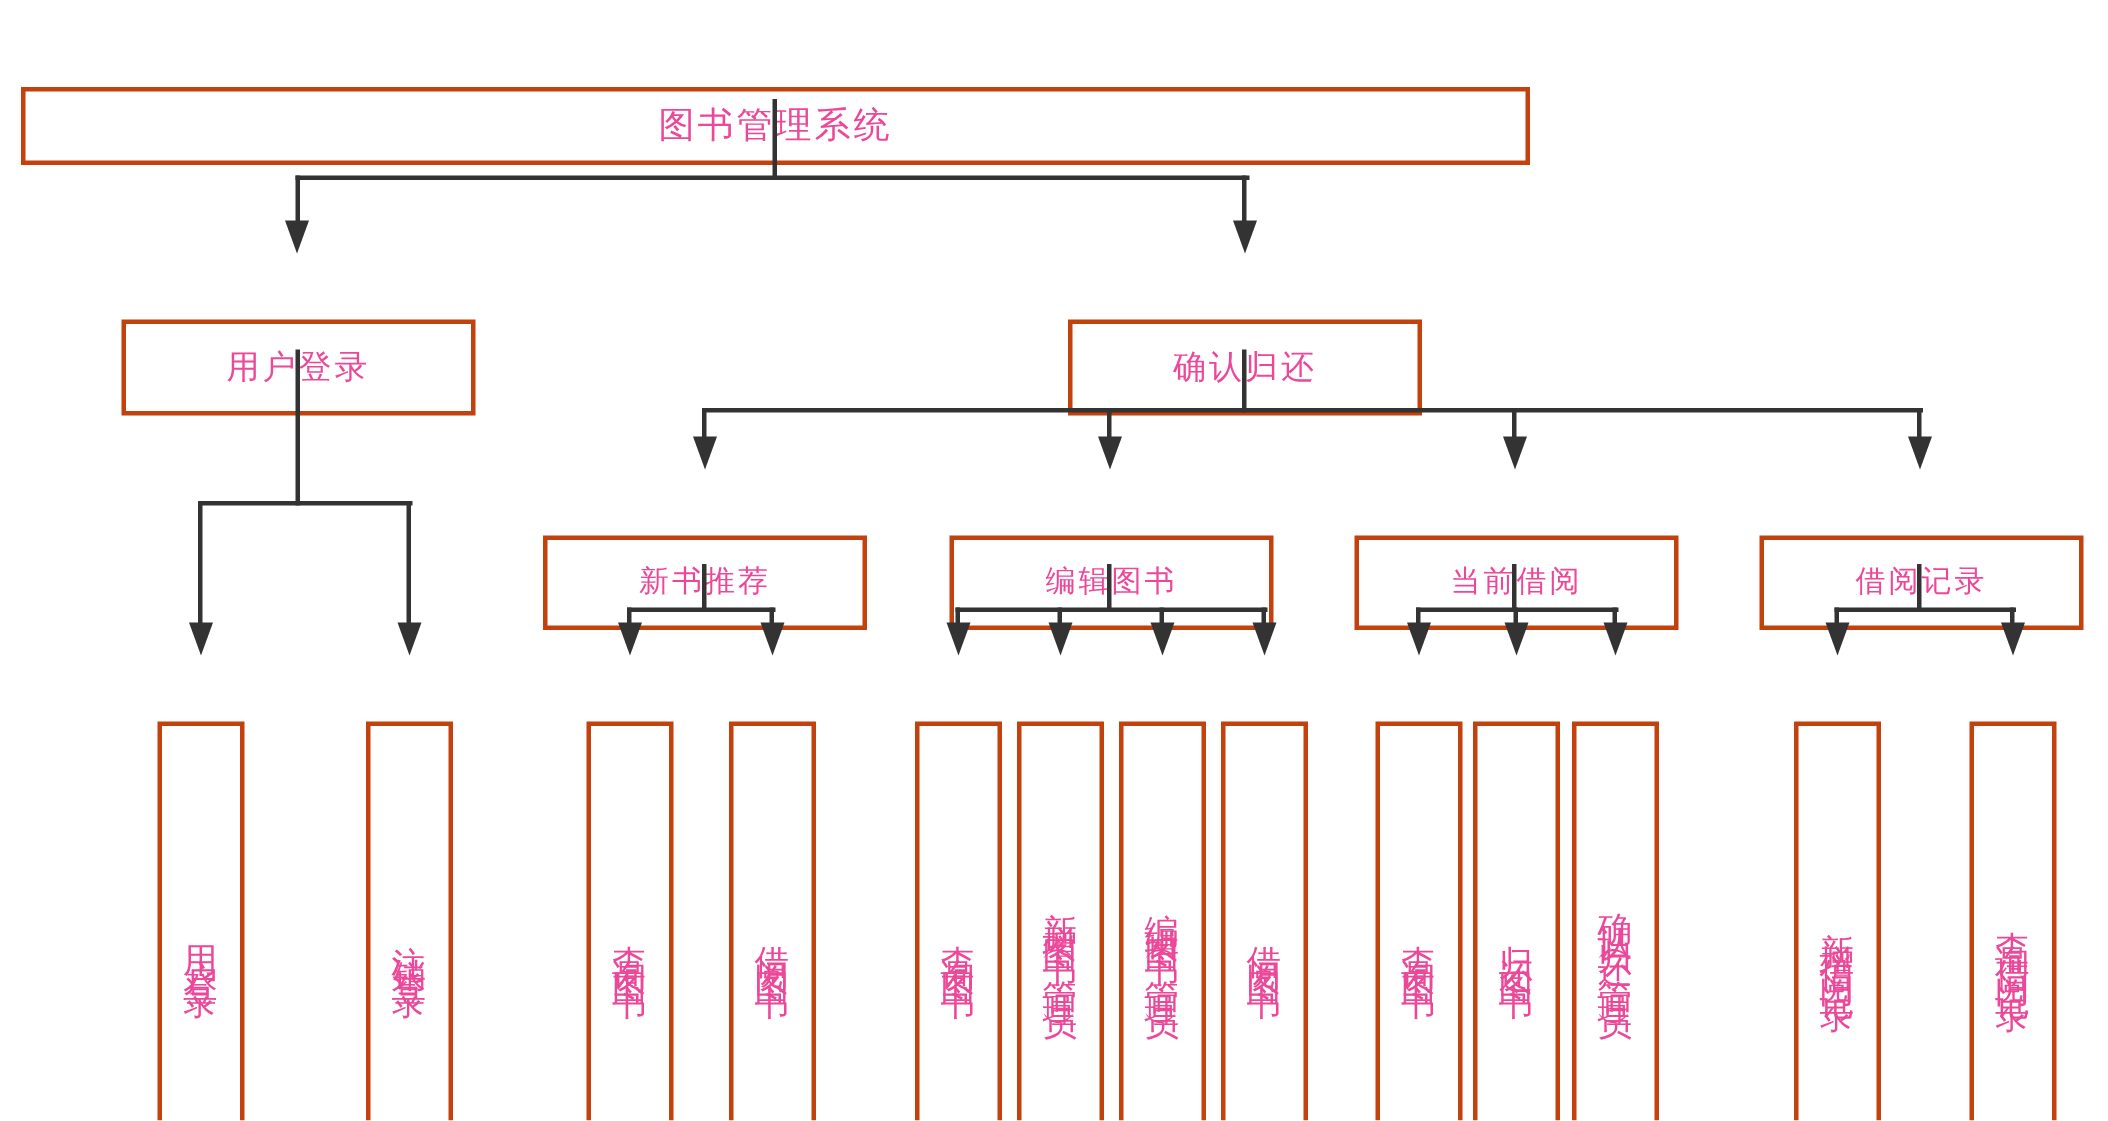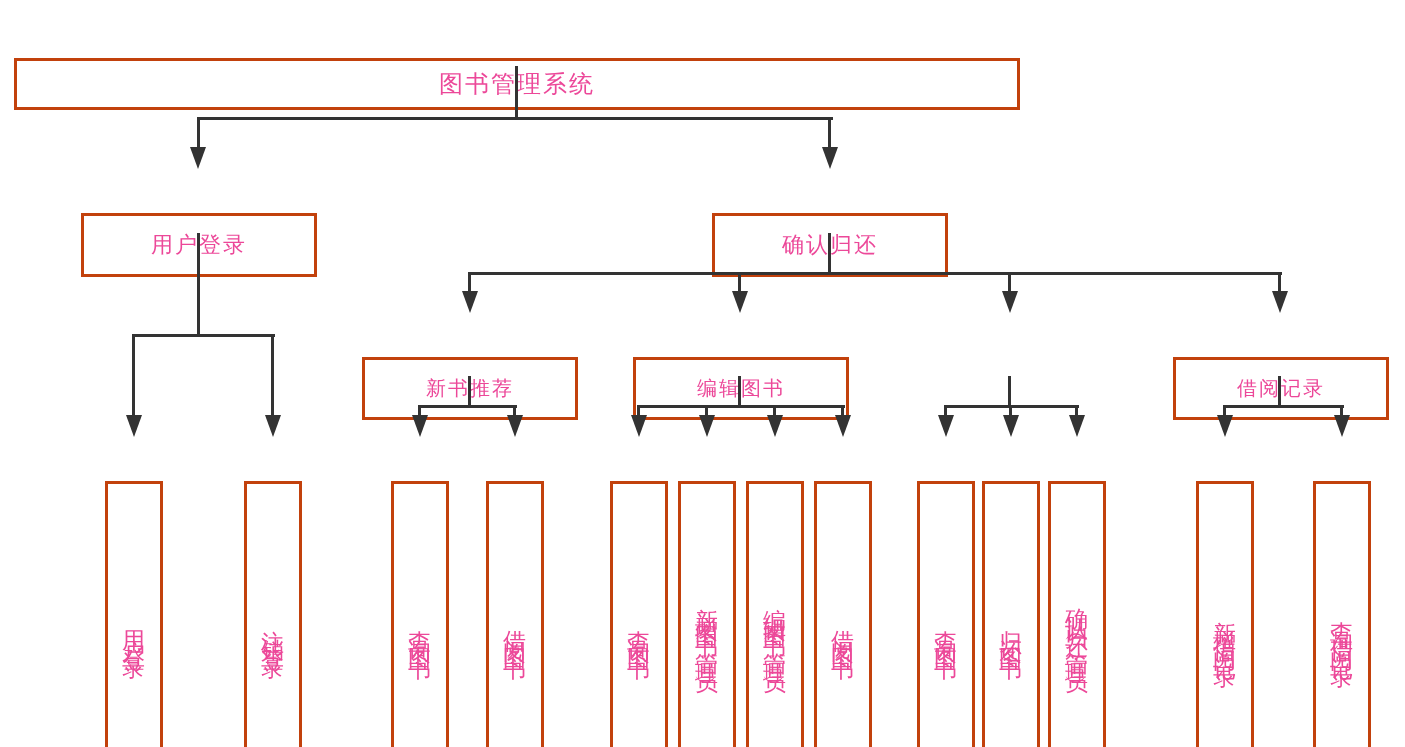--- a/index.html
+++ b/index.html
@@ -72,20 +72,21 @@
 
 <div class="canvas">
 
   <div class="box hbox" id="b-root">图书管理系统</div>
 
   <div class="box hbox" id="b-login">用户登录</div>
   <div class="box hbox" id="b-mgmt">确认归还</div>
 
   <div class="box hbox l3" id="b-l3-1">新书推荐</div>
   <div class="box hbox l3" id="b-l3-2">编辑图书</div>
+  <div class="box hbox l3" id="b-l3-3">当前借阅</div>
   <div class="box hbox l3" id="b-l3-4">借阅记录</div>
 
   <div class="box leaf" id="lf-1a">用户登录</div>
   <div class="box leaf" id="lf-1b">注销登录</div>
   <div class="box leaf" id="lf-2a">查询图书</div>
   <div class="box leaf" id="lf-2b">借阅图书</div>
   <div class="box leaf" id="lf-3a">查询图书</div>
   <div class="box leaf" id="lf-3b">新增图书（管理员）</div>
   <div class="box leaf" id="lf-3c">编辑图书（管理员）</div>
   <div class="box leaf" id="lf-3d">借阅图书</div>

